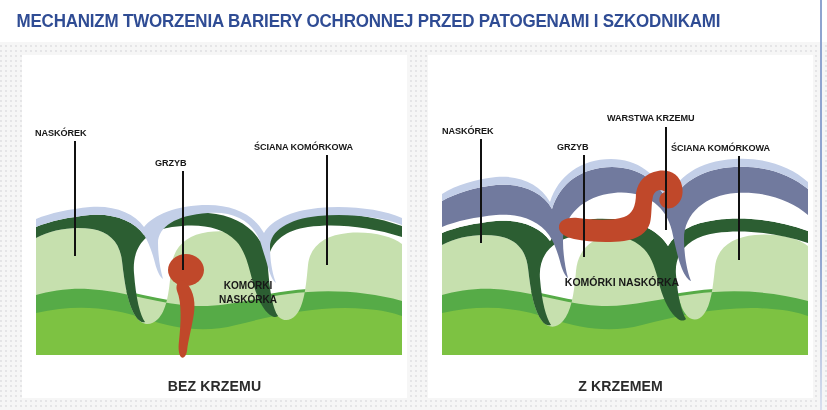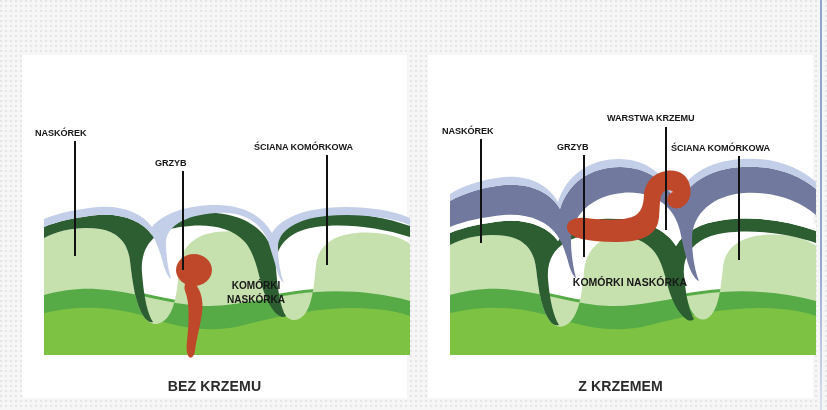--- a/index.html
+++ b/index.html
@@ -68,21 +68,21 @@
     position: absolute;
     top: 55px;
     height: 343px;
     background: #ffffff;
   }
   .panel.left  { left: 22px;  width: 385px; }
   .panel.right { left: 428px; width: 385px; }
 
   .figure {
     position: absolute;
-    left: 12px; top: 0;
+    left: 4px; top: 0;
     width: 385px;
     height: 318px;
     overflow: hidden;
   }
 
   .caption {
     position: absolute;
     left: 0;
     bottom: 4px;
     width: 385px;
@@ -114,20 +114,23 @@
     background: #111111;
   }
 
   svg { display: block; }
 </style>
 </head>
 <body>
 
 <div id="page">
 
+  <div class="title-bar">
+    <div class="title-text">MECHANIZM TWORZENIA BARIERY OCHRONNEJ PRZED PATOGENAMI I SZKODNIKAMI</div>
+  </div>
 
   <div class="right-rule"></div>
 
   <div class="panel left">
 
     <div class="figure">
       <svg width="385" height="318" viewBox="0 0 385 318" xmlns="http://www.w3.org/2000/svg">
 
         <path fill="#7dc242" d="M10,300 L10,255 C50,246 85,250 120,262 C150,272 180,276 210,268
                  C250,258 295,248 340,252 C355,253 368,256 376,259 L376,300 Z"></path>

